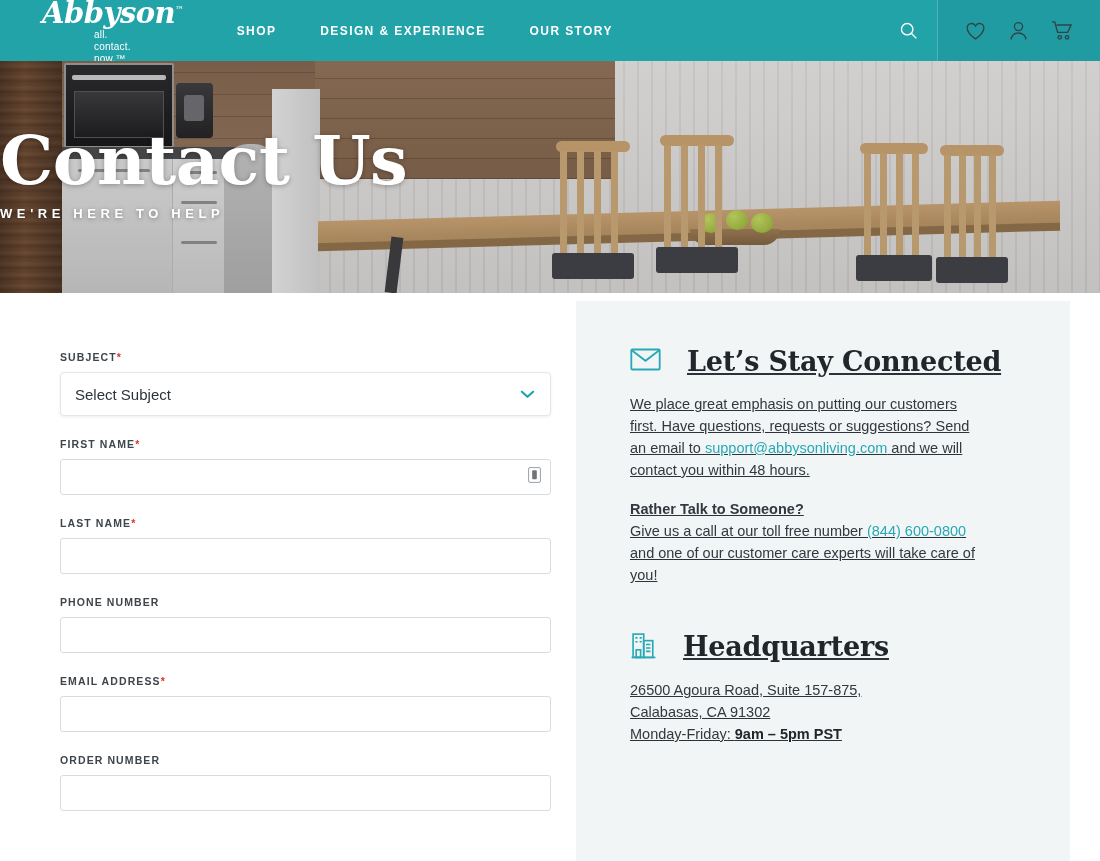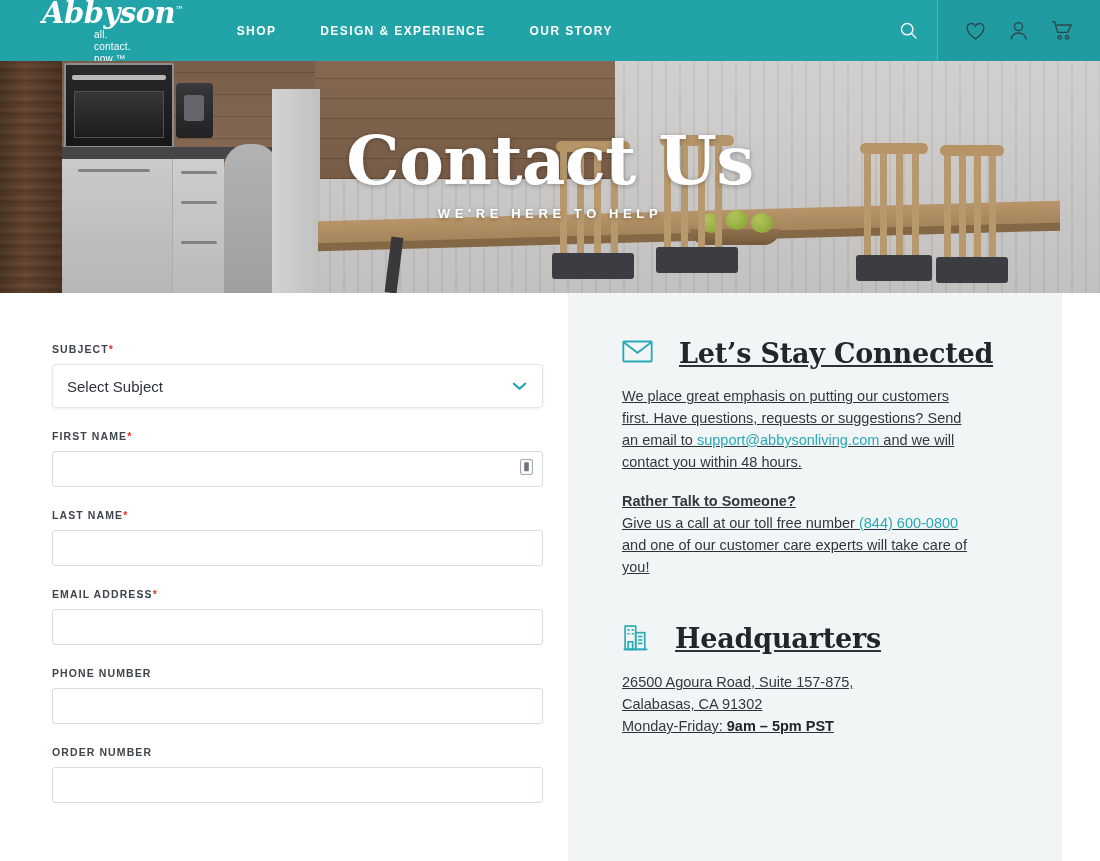--- a/index.html
+++ b/index.html
@@ -218,21 +218,21 @@
     position:absolute; top:112px; left:-4px; right:-4px; height:26px;
     background:#3f4147; border-radius:3px;
   }
   .hero-overlay {
     position:absolute; inset:0;
     background:rgba(40,34,28,0.10);
   }
   .hero-text {
     position:absolute; inset:0;
     display:flex; flex-direction:column;
-    align-items:center; justify-content:center;
+    align-items:flex-start; justify-content:center;
     padding-bottom:6px;
   }
   .hero-title {
     color:#ffffff;
     font-family:"DejaVu Serif", serif;
     font-weight:bold;
     font-size:67px;
     line-height:1;
     letter-spacing:-0.5px;
     text-shadow:0 1px 5px rgba(0,0,0,0.30);
@@ -243,21 +243,21 @@
     font-size:13px;
     font-weight:bold;
     letter-spacing:4.6px;
     margin-top:12px;
     text-shadow:0 1px 4px rgba(0,0,0,0.35);
   }
 
   
   .main {
     display:flex;
-    padding:0;
+    padding:8px;
     height:568px;
   }
   .form-col {
     width:568px;
     padding:50px 25px 0 52px;
   }
   .field { margin-bottom:22px; }
   .flabel {
     font-size:10.5px;
     font-weight:bold;
@@ -494,26 +494,26 @@
         </span>
       </div>
     </div>
 
     <div class="field">
       <label class="flabel"><span>LAST NAME</span><span class="req">*</span></label>
       <input class="fctrl" type="text" value="" placeholder="" style="">
     </div>
 
     <div class="field">
+      <label class="flabel"><span>PHONE NUMBER</span><span class="req"></span></label>
+      <input class="fctrl" type="text" value="" placeholder="" style="">
+    </div>
+
+    <div class="field">
       <label class="flabel"><span>EMAIL ADDRESS</span><span class="req">*</span></label>
-      <input class="fctrl" type="text" value="" placeholder="" style="">
-    </div>
-
-    <div class="field">
-      <label class="flabel"><span>PHONE NUMBER</span><span class="req"></span></label>
       <input class="fctrl" type="text" value="" placeholder="" style="">
     </div>
 
     <div class="field">
       <label class="flabel"><span>ORDER NUMBER</span><span class="req"></span></label>
       <input class="fctrl" type="text" value="" placeholder="" style="">
     </div>
 
   </div>
 

